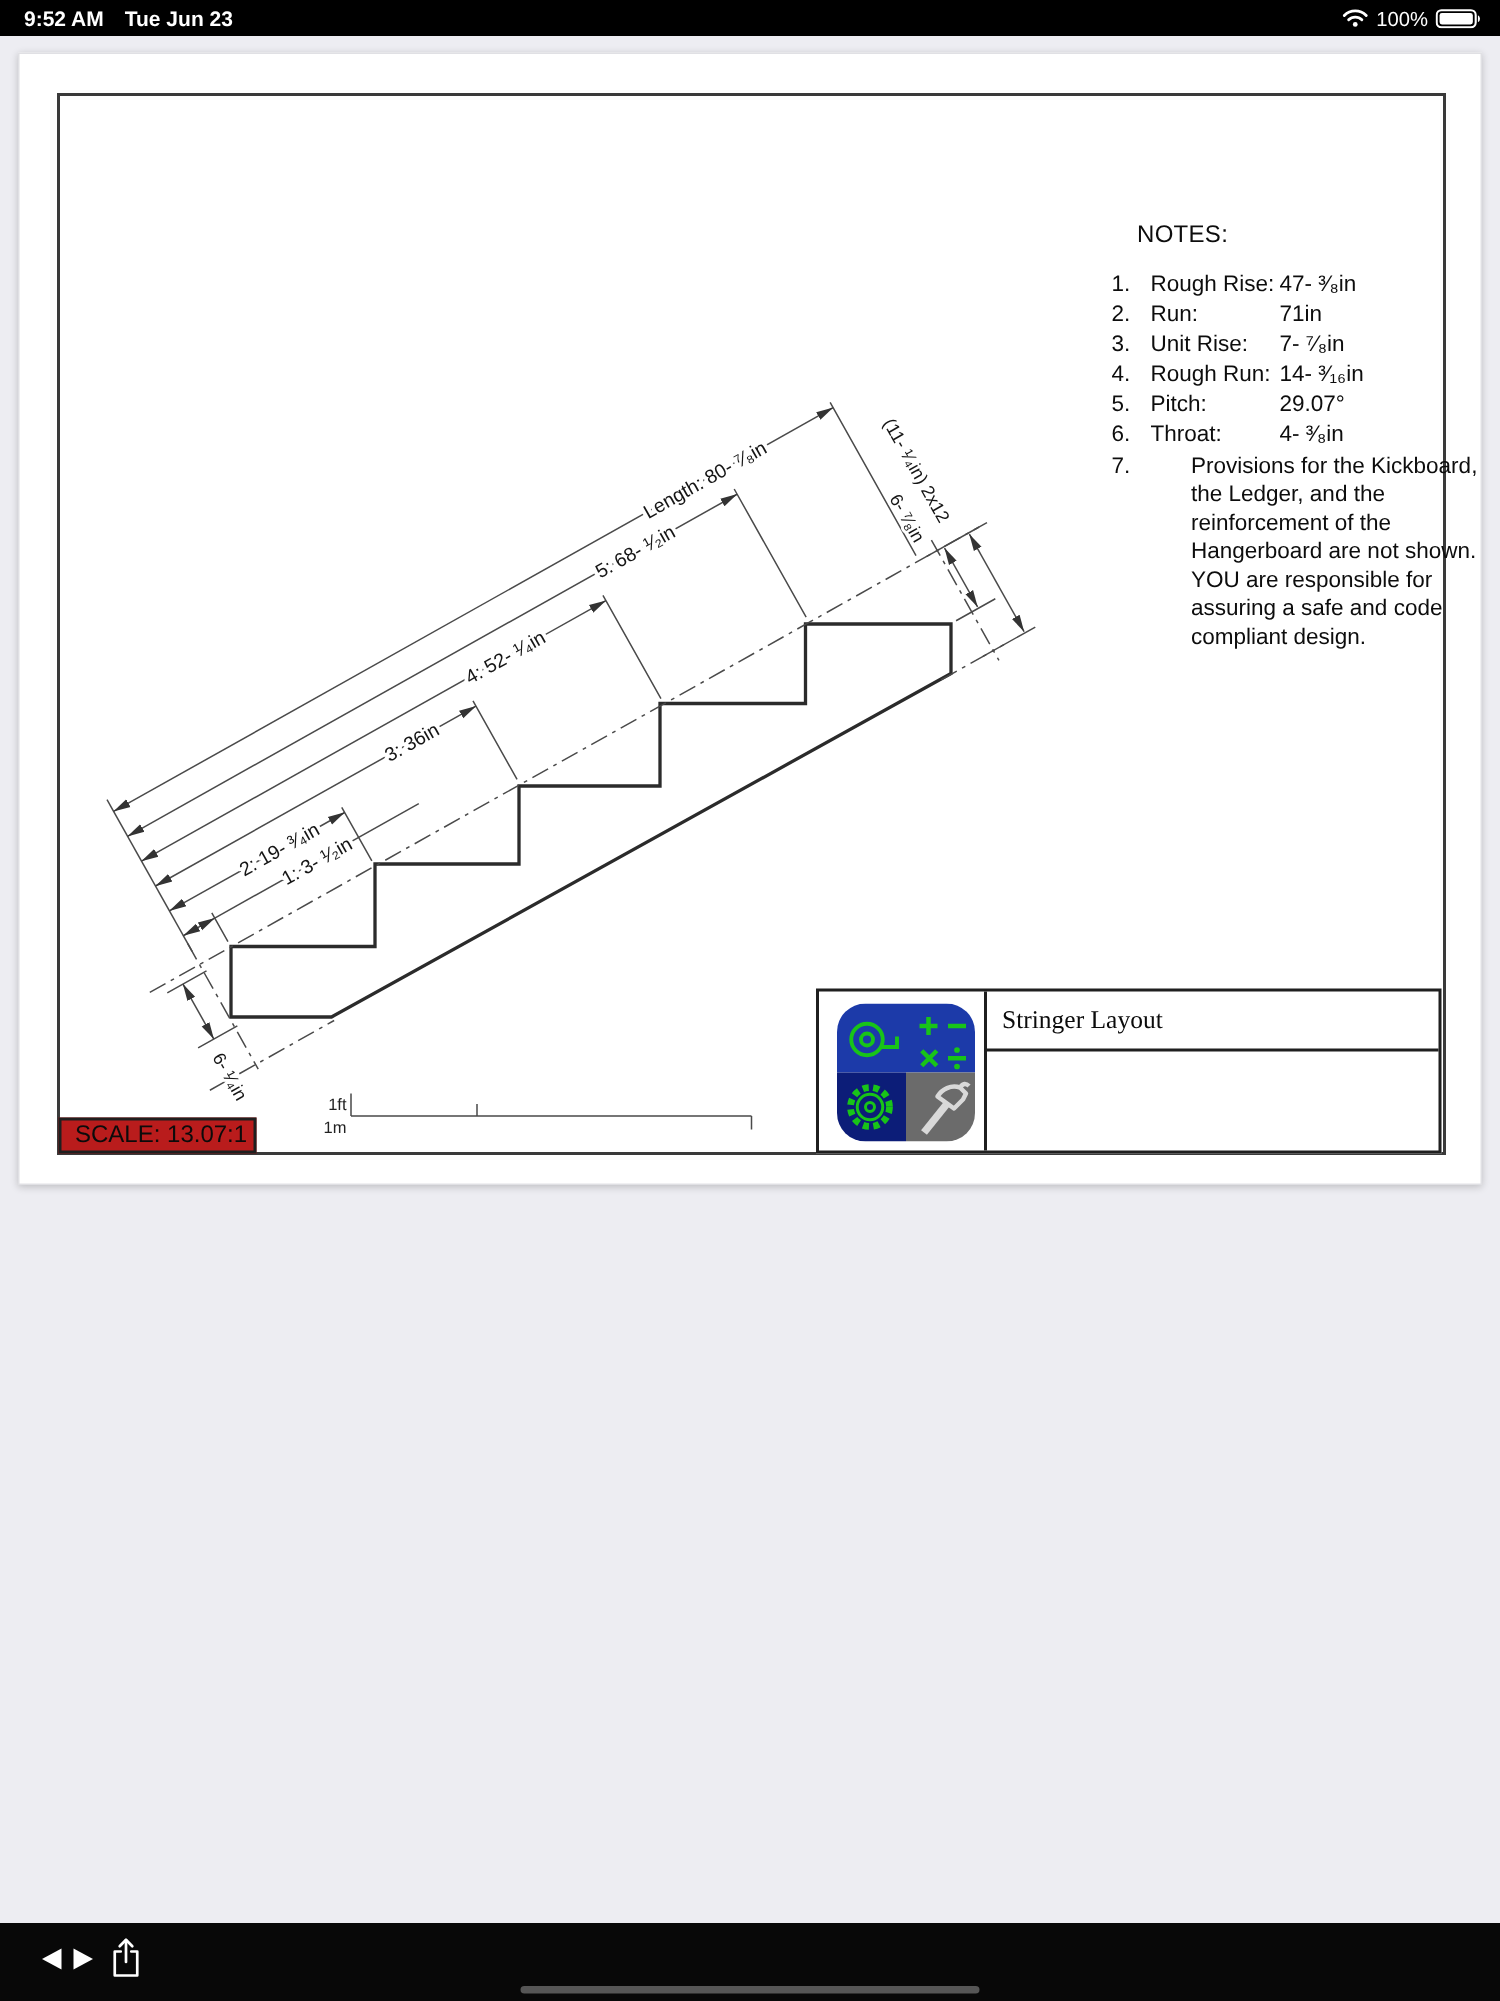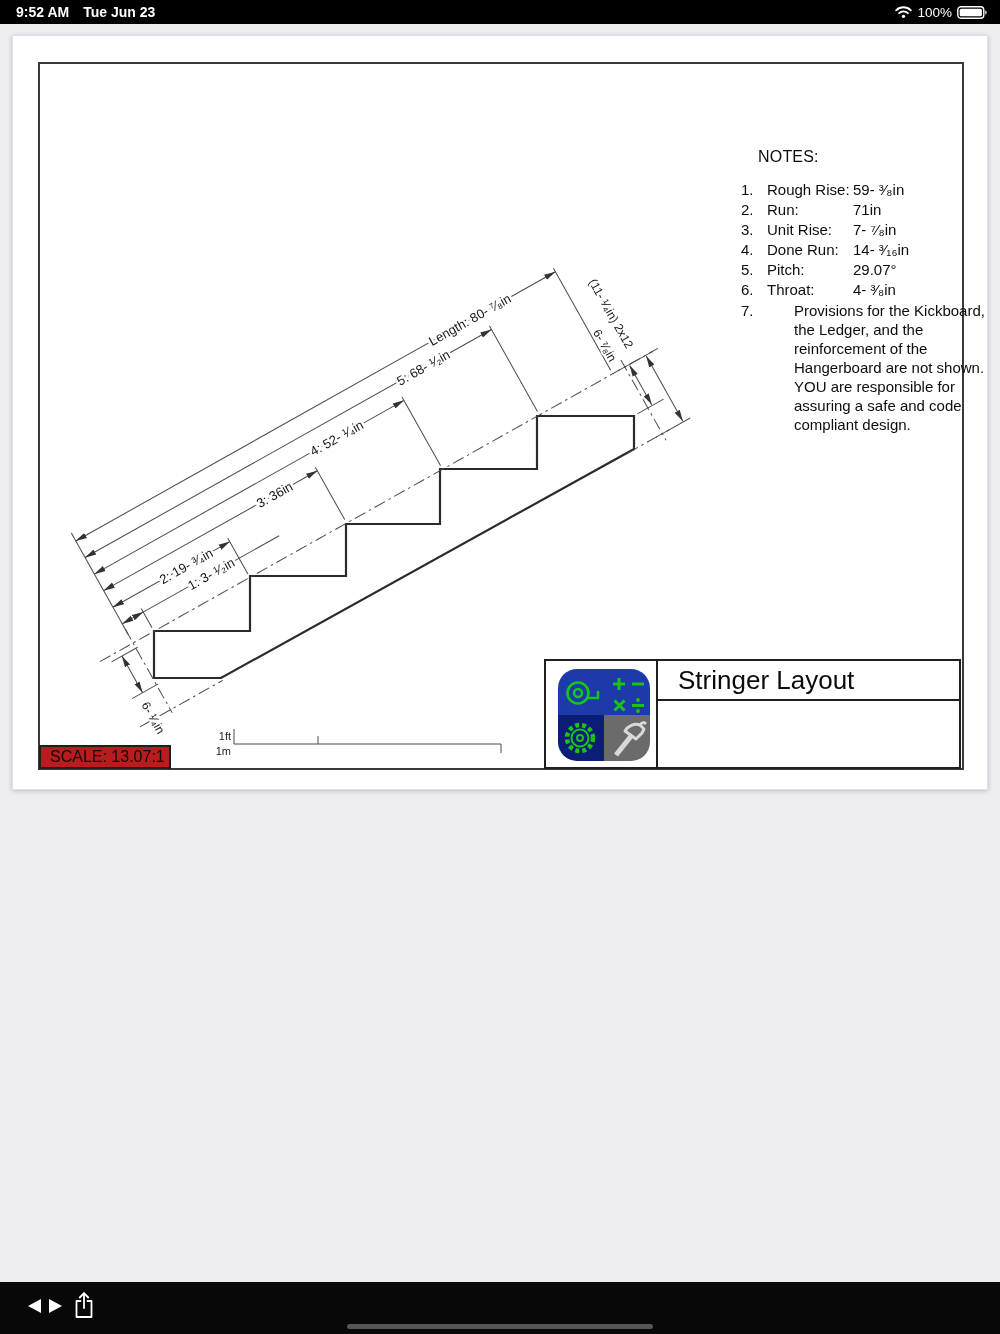--- a/index.html
+++ b/index.html
@@ -29,21 +29,21 @@
   .note-row7{display:grid;grid-template-columns:26px 1fr;font-size:15px;line-height:19px;margin-top:1px;}
   .note-row7 .txt{width:198px;margin-left:27px;}
   
   .titleblock{
     position:absolute;left:531px;top:623px;width:417px;height:110px;box-sizing:border-box;
     border:2px solid #1f1f1f;background:#fff;
   }
   .tb-iconcell{position:absolute;left:0;top:0;width:112px;height:106px;border-right:2px solid #1f1f1f;box-sizing:border-box;}
   .tb-right{position:absolute;left:112px;top:0;right:0;bottom:0;}
   .tb-titlecell{position:absolute;left:0;top:0;right:0;height:38px;border-bottom:2px solid #1f1f1f;
-    display:flex;align-items:center;padding-left:20px;font-size:26px;color:#0b0b0b;}
+    display:flex;align-items:center;padding-left:10px;font-size:17px;color:#0b0b0b;font-family:Liberation Serif, serif;}
   .tb-brandcell{position:absolute;left:0;top:40px;right:0;bottom:0;padding-left:10px;}
   .tb-brand{font-size:52px;font-weight:bold;letter-spacing:1px;line-height:48px;color:#000;}
   .tb-tagline{font-size:11.4px;font-weight:bold;letter-spacing:-.3px;color:#000;margin-top:1px;white-space:nowrap;}
   .appicon{position:absolute;left:12px;top:8px;}
   
   .scalebox{
     position:absolute;left:26px;top:709px;width:132px;height:24px;border:2px solid #1f1f1f;
     box-sizing:border-box;display:flex;align-items:center;padding-left:9px;font-size:16px;color:#0b0b0b;background:#b91c1c;
   }
   
@@ -144,35 +144,35 @@
       <text class="dimlabel2" x="574" y="-92" transform="rotate(90 574 -92)">(11- ¹⁄₄in) 2x12</text>
       <text class="dimlabel2" x="553" y="-46" transform="rotate(90 553 -46)">6- ⁷⁄₈in</text>
     </g>
   </svg>
 
   <div class="notes">
     <h3>NOTES:</h3>
     <div class="note-row">
         <span>1.</span>
         <span>Rough Rise:</span>
-        <span>59- ³⁄₈in</span>
+        <span>47- ³⁄₈in</span>
       </div>
     <div class="note-row">
         <span>2.</span>
         <span>Run:</span>
         <span>71in</span>
       </div>
     <div class="note-row">
         <span>3.</span>
         <span>Unit Rise:</span>
         <span>7- ⁷⁄₈in</span>
       </div>
     <div class="note-row">
         <span>4.</span>
-        <span>Done Run:</span>
+        <span>Rough Run:</span>
         <span>14- ³⁄₁₆in</span>
       </div>
     <div class="note-row">
         <span>5.</span>
         <span>Pitch:</span>
         <span>29.07°</span>
       </div>
     <div class="note-row">
         <span>6.</span>
         <span>Throat:</span>

